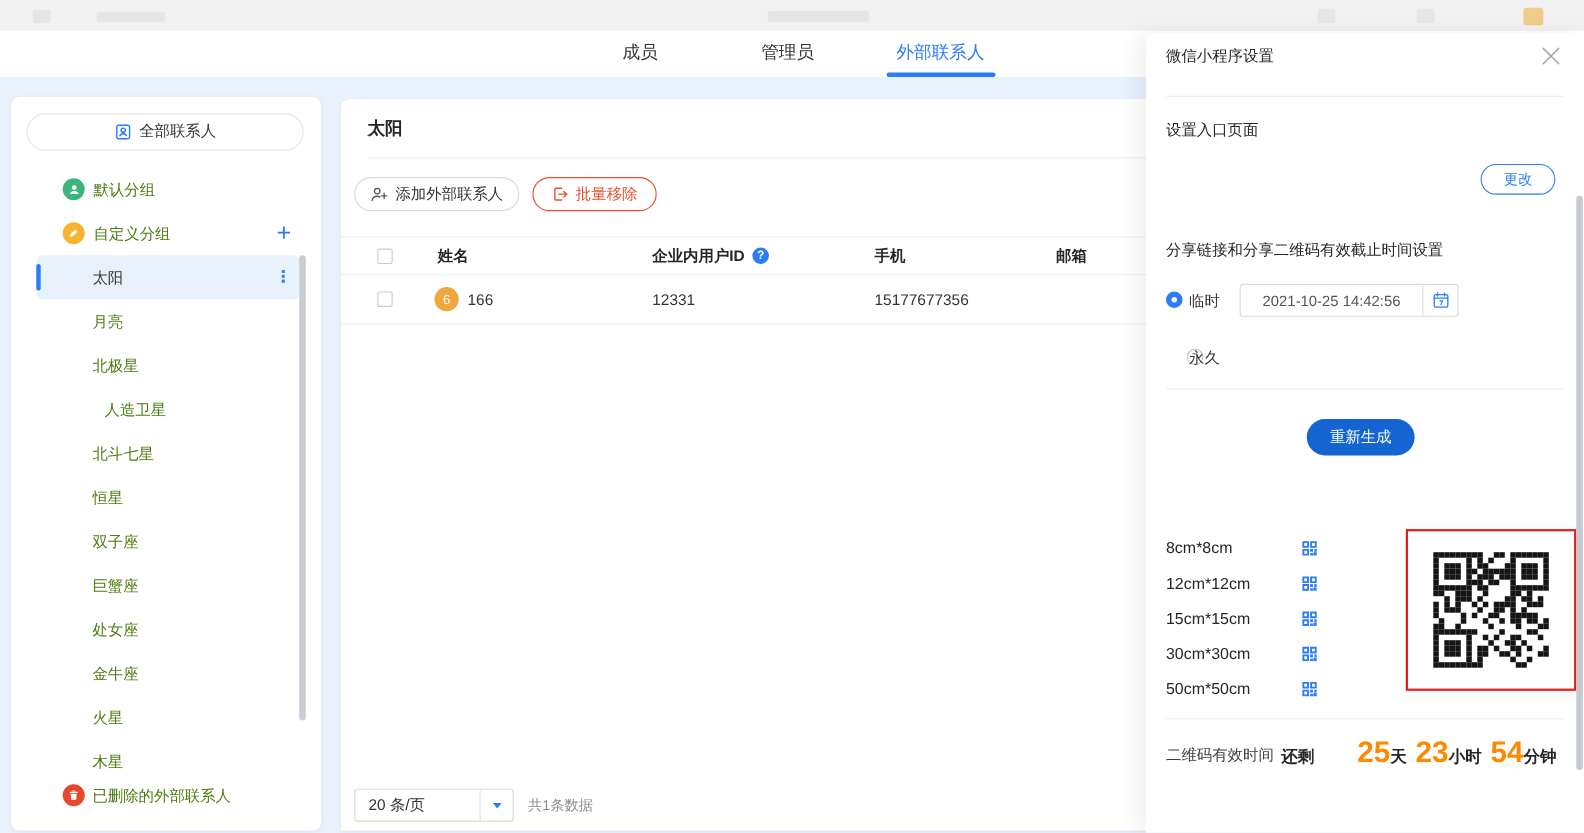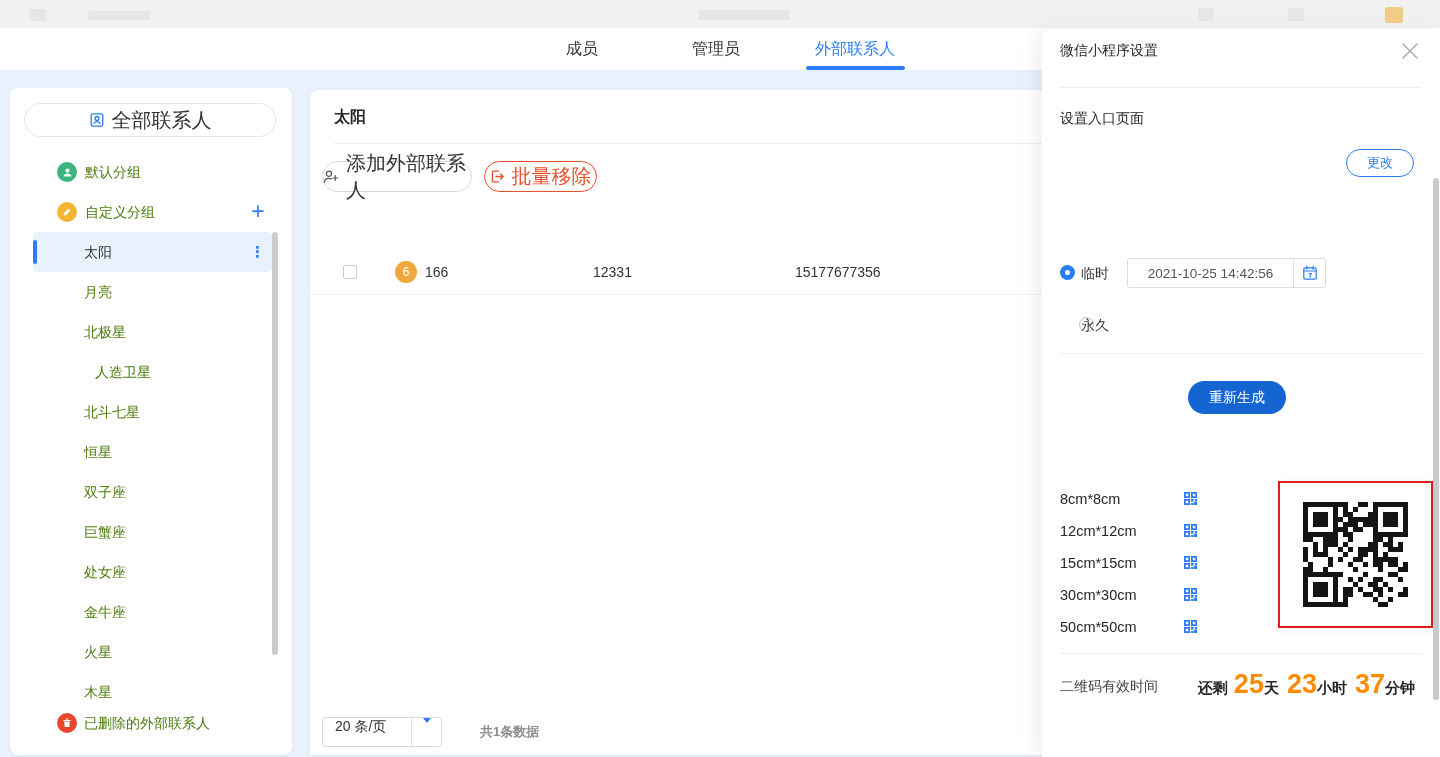--- a/index.html
+++ b/index.html
@@ -5,21 +5,21 @@
   html,body{margin:0;padding:0;width:1440px;height:757px;overflow:hidden;
     background:#e9f1fc;font-family:"Liberation Sans","DejaVu Sans",sans-serif;
     -webkit-font-smoothing:antialiased;color:#262626;}
   .abs{position:absolute;}
   .card{position:absolute;background:#fff;box-shadow:0 1px 4px rgba(31,35,41,.05);}
   .ghost{position:absolute;background:#c9c9c9;opacity:.28;border-radius:2px;}
   .cb{width:14px;height:14px;border:1px solid #c9c9c9;border-radius:2px;background:#fff;box-sizing:border-box;}
   .circle-ic{width:20px;height:20px;border-radius:50%;display:flex;align-items:center;justify-content:center;}
   .row-label{font-size:14px;color:#4d7c0f;line-height:20px;}
   .pill-btn{display:flex;align-items:center;justify-content:center;gap:7px;border-radius:16px;
-    background:#fff;box-sizing:border-box;font-size:20px;cursor:pointer;}
+    background:#fff;box-sizing:border-box;font-size:14px;cursor:pointer;}
   .hd{font-size:14px;font-weight:700;color:#262626;}
   .divider{position:absolute;height:1px;background:#ededed;}
   .qr-pattern{position:relative;}
   .qr-pattern i{position:absolute;width:5px;height:5px;background:#151515;}
   .radio{width:15px;height:15px;border-radius:50%;box-sizing:border-box;position:relative;display:inline-block;}
   .tri{display:inline-block;width:0;height:0;border-left:4.5px solid transparent;border-right:4.5px solid transparent;border-top:5.5px solid #2b7cf6;}
 </style>
 </head>
 <body>
 
@@ -123,54 +123,65 @@
       <svg width="15" height="15" viewBox="0 0 15 15">
           <g fill="none" stroke="#e8502c" stroke-width="1.3" stroke-linecap="round" stroke-linejoin="round">
             <path d="M8.6 2.2H3.4c-.6 0-1 .4-1 1v8.6c0 .6.4 1 1 1h5.2"></path>
             <path d="M6 7.5h7M10.6 5l2.6 2.5-2.6 2.5"></path>
           </g>
         </svg>
     </span>
     <span>批量移除</span>
   </div>
 
+  <div class="abs" style="left:0;top:125px;width:100%;height:35px;border-top:1px solid #efefef;border-bottom:1px solid #efefef;box-sizing:border-box;">
+    <span class="abs cb" style="left:33px;top:10px;cursor:pointer;"></span>
+    <span class="abs hd" style="left:88px;line-height:33px;">姓名</span>
+    <span class="abs" style="left:283px;top:0;display:flex;align-items:center;height:33px;gap:7px;">
+      <span class="hd">企业内用户ID</span>
+      <span style="width:15px;height:15px;border-radius:50%;background:#2b7cf6;color:#fff;font-size:11px;line-height:15px;text-align:center;font-weight:700;cursor:pointer;">?</span>
+    </span>
+    <span class="abs hd" style="left:485px;line-height:33px;">手机</span>
+    <span class="abs hd" style="left:650px;line-height:33px;">邮箱</span>
+  </div>
 
   <div class="abs" style="left:0;top:160px;width:100%;height:45px;border-bottom:1px solid #f0f0f0;box-sizing:border-box;">
     <span class="abs cb" style="left:33px;top:15px;cursor:pointer;"></span>
     <span class="abs" style="left:85px;top:11px;width:22px;height:22px;border-radius:50%;background:#efa73e;color:#fff;font-size:12px;line-height:22px;text-align:center;">6</span>
     <span class="abs" style="left:115px;line-height:44px;font-size:14px;color:#333;">166</span>
     <span class="abs" style="left:283px;line-height:44px;font-size:14px;color:#333;">12331</span>
     <span class="abs" style="left:485px;line-height:44px;font-size:14px;color:#333;">15177677356</span>
     <span class="abs" style="left:650px;line-height:44px;font-size:14px;color:#333;"></span>
   </div>
 
-  <div class="abs" style="left:12px;top:627px;width:120px;height:30px;border:1px solid #d9d9d9;border-radius:3px;box-sizing:border-box;display:flex;align-items:flex-start;background:#fff;cursor:pointer;">
+  <div class="abs" style="left:12px;top:627px;width:145px;height:30px;border:1px solid #d9d9d9;border-radius:3px;box-sizing:border-box;display:flex;align-items:center;background:#fff;cursor:pointer;">
     <span style="flex:1;padding-left:12px;font-size:14px;color:#333;">20 条/页</span>
     <span style="width:1px;height:28px;background:#e3e3e3;"></span>
     <span style="width:29px;display:flex;justify-content:center;">
         <i class="tri"></i>
       </span>
   </div>
-  <span class="abs" style="left:170px;top:627px;line-height:30px;font-size:13px;color:#8c8c8c;font-weight:bold;">共1条数据</span>
+  <span class="abs" style="left:170px;top:627px;line-height:30px;font-size:13px;color:#8c8c8c;">共1条数据</span>
 </div>
 
 <div class="abs" style="left:1042px;top:30px;width:398px;height:727px;background:#fff;border-radius:8px 0 0 0;box-shadow:-8px 0 20px rgba(0,0,0,.06);z-index:5;">
   <span class="abs" style="left:18px;top:12px;font-size:14px;color:#262626;">微信小程序设置</span>
   <span class="abs" style="right:20px;top:11px;width:20px;height:20px;cursor:pointer;">
     <svg width="20" height="20" viewBox="0 0 20 20">
         <path d="M3 3l14 14M17 3L3 17" stroke="#a8a8a8" stroke-width="1.4" stroke-linecap="round"></path>
       </svg>
   </span>
   <div class="divider" style="left:18px;right:18px;top:57px;"></div>
 
   <span class="abs" style="left:18px;top:80px;font-size:14px;color:#262626;">设置入口页面</span>
   <div class="abs pill-btn" style="left:304px;top:119px;width:68px;height:28px;border:1px solid #2b7cf6;border-radius:15px;color:#2b7cf6;font-size:13px;">
     <span>更改</span>
   </div>
 
+  <span class="abs" style="left:18px;top:189px;font-size:14px;color:#262626;">分享链接和分享二维码有效截止时间设置</span>
 
   
   <span class="abs radio" style="left:18px;top:235px;background:#2b7cf6;cursor:pointer;"><i style="position:absolute;left:5px;top:5px;width:5px;height:5px;background:#fff;border-radius:50%;"></i></span>
   <span class="abs" style="left:39px;top:233px;font-size:14px;color:#333;line-height:20px;cursor:pointer;">临时</span>
   <div class="abs" style="left:85px;top:228px;width:199px;height:30px;border:1px solid #dcdcdc;border-radius:3px;box-sizing:border-box;display:flex;align-items:center;background:#fff;cursor:text;">
     <span style="flex:1;text-align:center;font-size:13.5px;color:#555;">2021-10-25 14:42:56</span>
     <span style="width:31px;height:28px;border-left:1px solid #dcdcdc;display:flex;align-items:center;justify-content:center;cursor:pointer;">
       <span style="display:inline-flex;">
         <svg width="16" height="16" viewBox="0 0 16 16">
             <g fill="none" stroke="#2b7cf6" stroke-width="1.2" stroke-linecap="round">
@@ -485,22 +496,22 @@
         <i style="left:80px;top:100px"></i>
       </div>
   </div>
 
   <div class="divider" style="left:18px;right:18px;top:623px;"></div>
 
   <span class="abs" style="left:18px;top:648px;font-size:14px;color:#404040;">二维码有效时间</span>
 
   <div class="abs" style="right:25px;top:639px;display:flex;align-items:baseline;">
     <span style="font-size:15px;font-weight:700;color:#262626;margin-right:6px;">还剩</span>
-    <span style="font-size:27px;font-weight:700;color:#ff8a00;">25</span>
+    <span style="font-size:27px;font-weight:700;color:#ff8a00;margin-left:33px;">25</span>
     <span style="font-size:15px;font-weight:700;color:#262626;margin-right:8px;">天</span>
     <span style="font-size:27px;font-weight:700;color:#ff8a00;">23</span>
     <span style="font-size:15px;font-weight:700;color:#262626;margin-right:8px;">小时</span>
-    <span style="font-size:27px;font-weight:700;color:#ff8a00;">37</span>
+    <span style="font-size:27px;font-weight:700;color:#ff8a00;">54</span>
     <span style="font-size:15px;font-weight:700;color:#262626;">分钟</span>
   </div>
 
   <div class="abs" style="right:1px;top:148px;width:6px;height:522px;border-radius:3px;background:#c6c9ce;"></div>
 </div>
 
 </body></html>

